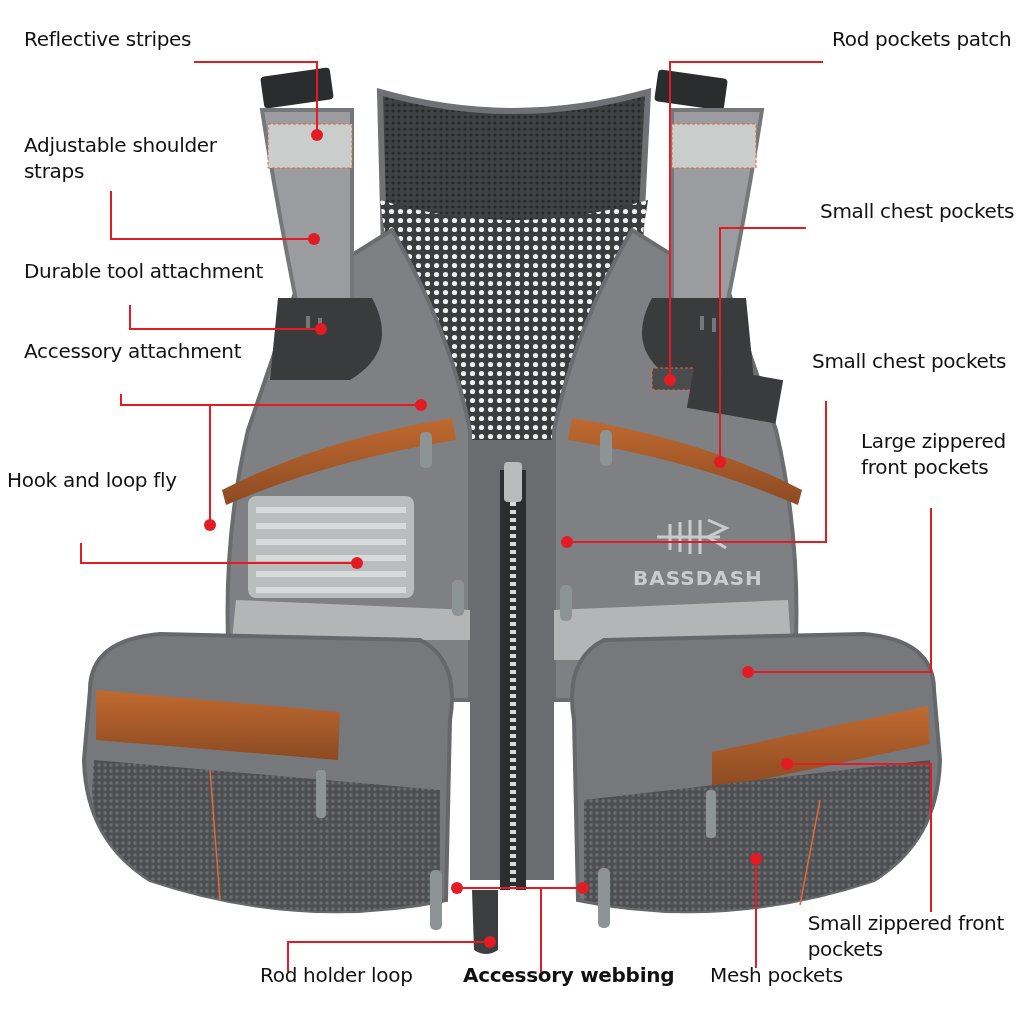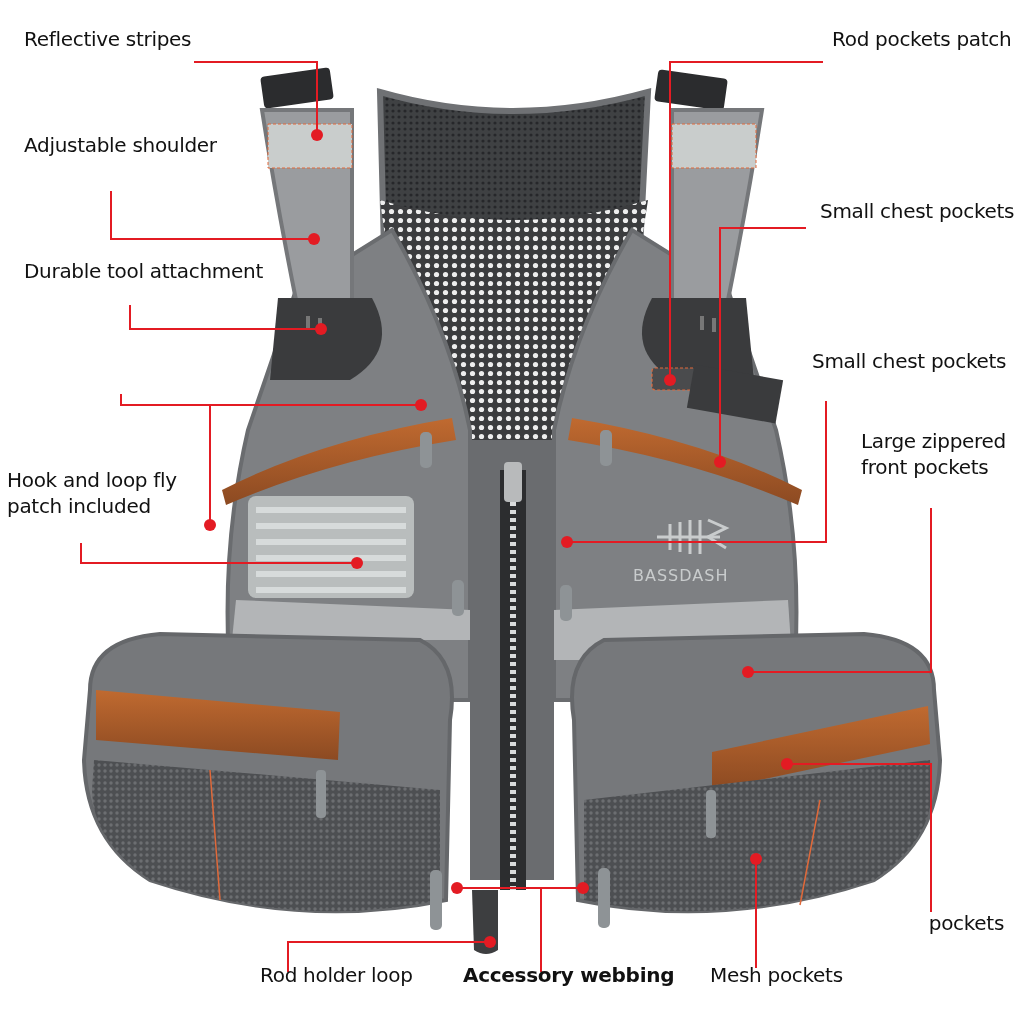--- a/index.html
+++ b/index.html
@@ -1,21 +1,21 @@
 <!DOCTYPE html>
 <html><head>
 <meta charset="utf-8">
 <style>
   html,body{margin:0;padding:0;background:#ffffff;}
   body{width:1024px;height:1024px;position:relative;overflow:hidden;font-family:"DejaVu Sans","Liberation Sans",sans-serif;}
   #stage{position:absolute;left:0;top:0;width:1024px;height:1024px;}
   .label{position:absolute;color:#111;font-size:20px;line-height:26px;letter-spacing:-0.3px;white-space:nowrap;}
   .label.right{text-align:left;}
   svg{position:absolute;left:0;top:0;}
-  .brand{position:absolute;left:633px;top:566px;color:#c9cccd;font-family:"DejaVu Sans",sans-serif;font-weight:normal;font-size:16px;letter-spacing:1px;}
+  .brand{position:absolute;left:633px;top:566px;color:#c9cccd;font-family:"DejaVu Sans",sans-serif;font-weight:bold;font-size:20px;letter-spacing:1px;}
 </style>
 </head>
 <body>
 
 <div id="stage">
 
   <svg id="vest" width="1024" height="1024" viewBox="0 0 1024 1024">
     <defs>
       <pattern id="meshPat" width="9" height="9" patternUnits="userSpaceOnUse">
         <rect width="9" height="9" fill="#3b3c3e"></rect>
@@ -183,44 +183,46 @@
         <circle cx="583" cy="888" r="6" fill="#e31b23"></circle>
       </g>
     </svg>
 
   <div id="labels">
       <div class="label left" style="top: 26px; left: 24px;">
         <div>Reflective stripes</div>
       </div>
       <div class="label left" style="top: 132px; left: 24px;">
         <div>Adjustable shoulder</div>
+        <div>straps</div>
       </div>
       <div class="label left" style="top: 250px; left: 24px; margin-top: 8px;">
         <div>Durable tool attachment</div>
       </div>
       <div class="label left" style="top: 338px; left: 24px;">
+        <div>Accessory attachment</div>
       </div>
       <div class="label left" style="top: 467px; left: 7px;">
         <div>Hook and loop fly</div>
-        <div>patch included</div>
       </div>
       <div class="label left" style="top: 26px; left: 832px;">
         <div>Rod pockets patch</div>
       </div>
       <div class="label left" style="top: 198px; left: 820px;">
         <div>Small chest pockets</div>
       </div>
       <div class="label left" style="top: 348px; left: 812px;">
         <div>Small chest pockets</div>
       </div>
       <div class="label right" style="top: 428px; right: 18px;">
         <div>Large zippered</div>
         <div>front pockets</div>
       </div>
       <div class="label right" style="top: 910px; right: 20px;">
+        <div>Small zippered front</div>
         <div>pockets</div>
       </div>
       <div class="label left" style="top: 962px; left: 215px; margin-left: 45px;">
         <div>Rod holder loop</div>
       </div>
       <div class="label left" style="top: 962px; left: 463px; font-weight: bold;">
         <div>Accessory webbing</div>
       </div>
       <div class="label left" style="top: 962px; left: 710px;">
         <div>Mesh pockets</div>

